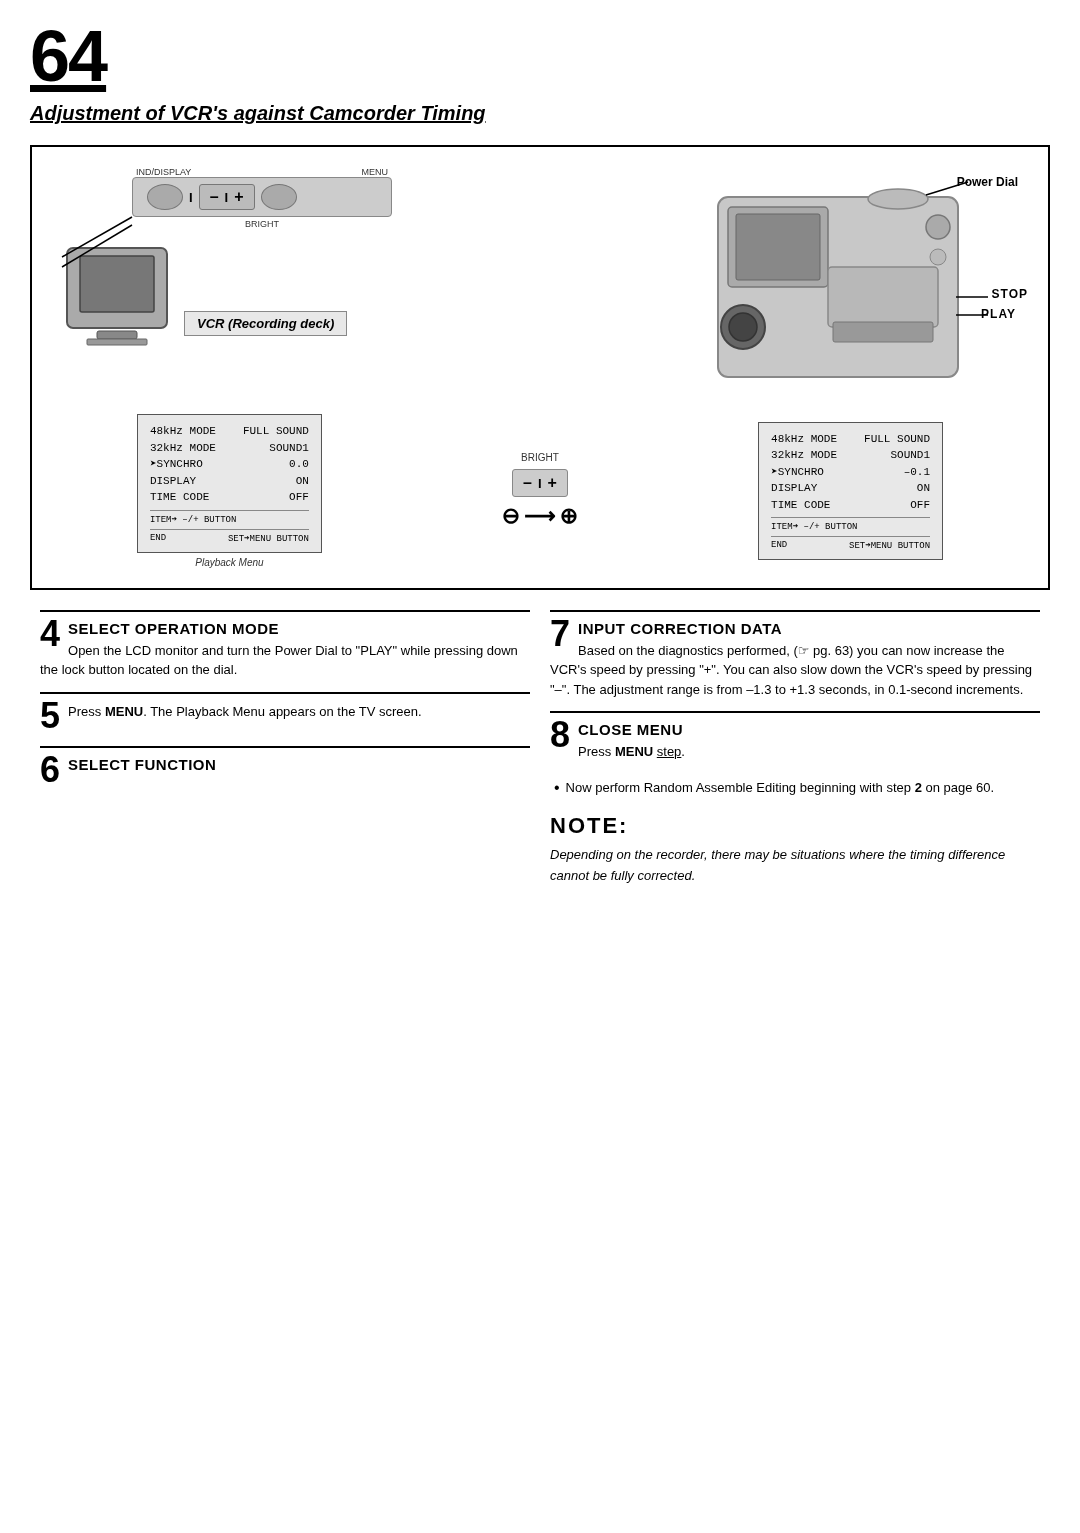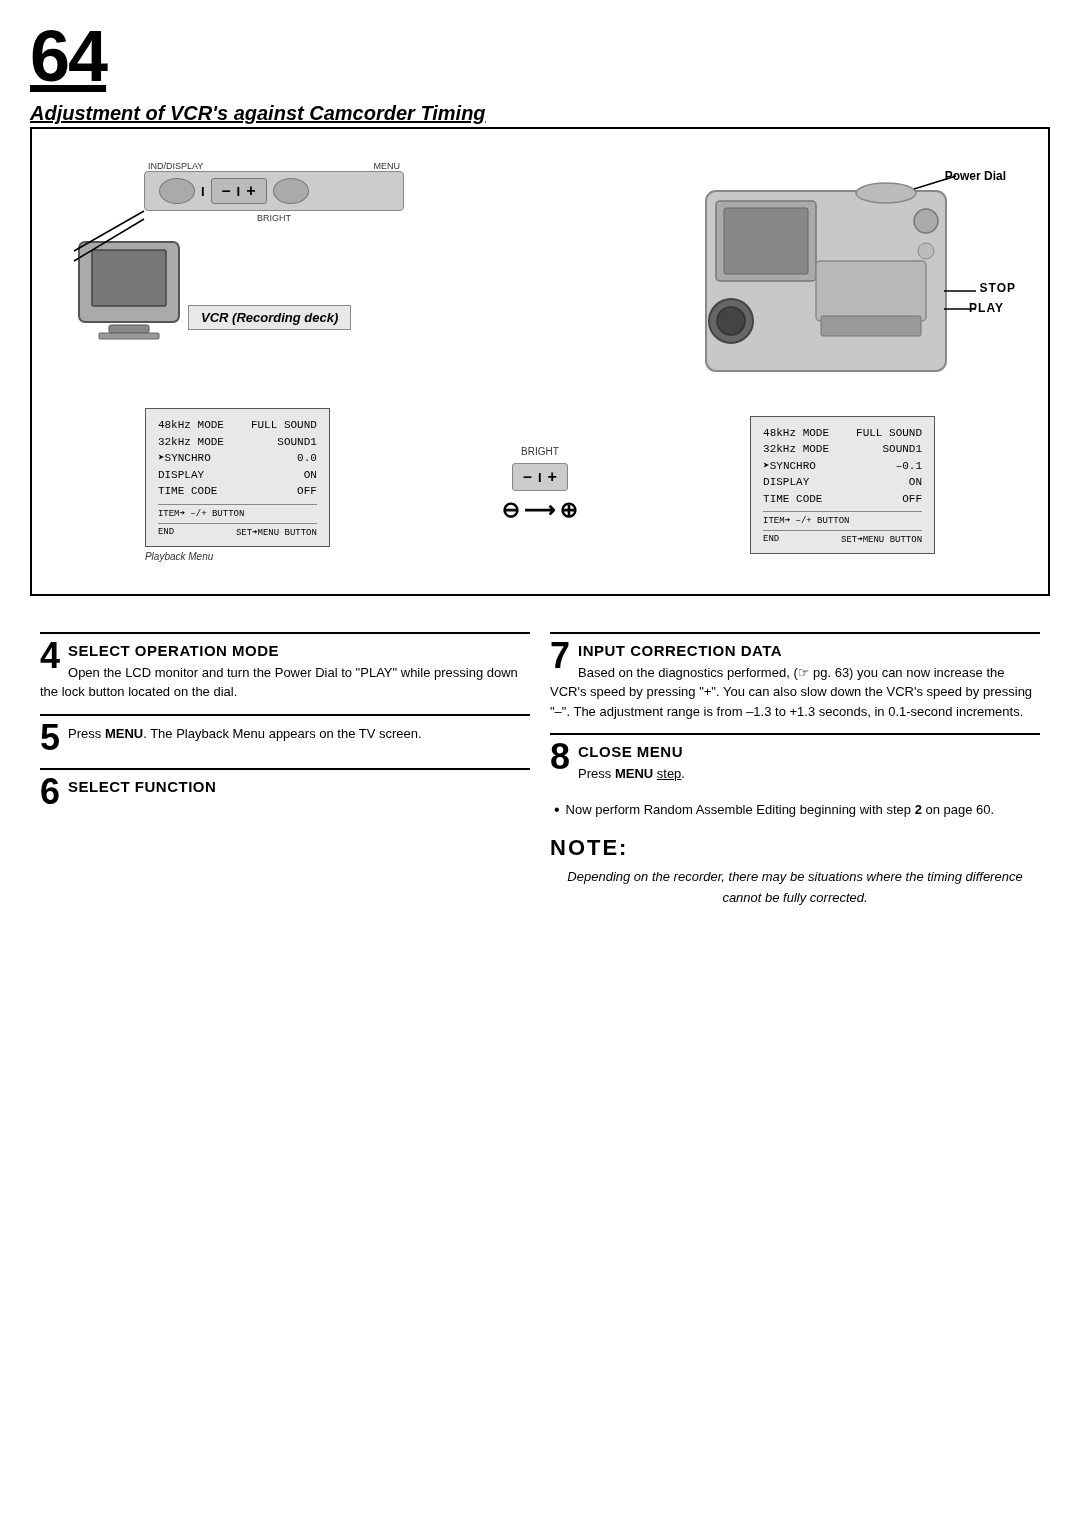--- a/index.html
+++ b/index.html
@@ -45,32 +45,32 @@
     }
     .editing-title span {
       font-style: normal;
       font-weight: 700;
     }
 
     
     .section-heading {
       font-size: 20px;
       font-weight: 900;
-      margin-bottom: 2px;
+      margin-bottom: 20px;
       font-style: italic;
     }
     .section-heading u {
       text-decoration: underline;
     }
 
     
     .diagram-box {
       border: 2px solid #000;
-      padding: 32px;
-      margin-bottom: 36px;
+      padding: 20px;
+      margin-bottom: 20px;
       position: relative;
       background: #fff;
     }
 
     
     .menu-box {
       border: 1.5px solid #555;
       background: #e8e8e8;
       padding: 8px 12px;
       font-size: 11px;
@@ -168,21 +168,20 @@
     .note-title {
       font-size: 22px;
       font-weight: 900;
       letter-spacing: 2px;
       margin-bottom: 6px;
     }
     .note-body {
       font-size: 13px;
       font-style: italic;
       line-height: 1.6;
-      text-align: center;
     }
 
     
     .bullet-item {
       display: flex;
       gap: 6px;
       margin-bottom: 4px;
     }
     .bullet-dot {
       font-size: 16px;
@@ -229,21 +228,21 @@
 
             <div style="text-align:center; font-size:9px; color:#333; margin-top:2px;">BRIGHT</div>
 
             <svg width="120" height="80" style="position:absolute;left:-100px;top:30px;">
               <line x1="100" y1="20" x2="30" y2="60" stroke="#000" stroke-width="1.5"></line>
               <line x1="100" y1="28" x2="30" y2="70" stroke="#000" stroke-width="1.5"></line>
             </svg>
           </div>
         </div>
 
-        <div style="display:flex; align-items:flex-end; gap:4px; margin-top:10px; padding-left:10px;">
+        <div style="display:flex; align-items:flex-end; gap:12px; margin-top:10px; padding-left:10px;">
 
           <div>
             <svg width="110" height="110">
               <rect x="5" y="5" width="100" height="80" rx="6" ry="6" fill="#aaa" stroke="#555" stroke-width="2"></rect>
               <rect x="18" y="13" width="74" height="56" rx="2" fill="#777" stroke="#444" stroke-width="1.5"></rect>
               <rect x="35" y="88" width="40" height="8" rx="2" fill="#888" stroke="#555" stroke-width="1"></rect>
               <rect x="25" y="96" width="60" height="6" rx="1" fill="#999" stroke="#666" stroke-width="1"></rect>
             </svg>
           </div>
 
@@ -283,21 +282,21 @@
           <line x1="268" y1="28" x2="310" y2="15" stroke="#000" stroke-width="1.5"></line>
 
           <line x1="298" y1="130" x2="330" y2="130" stroke="#000" stroke-width="1.5"></line>
           <line x1="298" y1="148" x2="330" y2="148" stroke="#000" stroke-width="1.5"></line>
 
           <rect x="175" y="155" width="100" height="20" rx="2" fill="#999" stroke="#777" stroke-width="1"></rect>
         </svg>
       </div>
     </div>
 
-    <div style="display:flex; align-items:center; justify-content:space-around; gap:10px; margin-top:5px;">
+    <div style="display:flex; align-items:center; justify-content:space-around; gap:10px; margin-top:5px;text-align:center;">
 
       <div>
         <div class="menu-box" style="min-width:185px;">
           <div class="menu-row">
               <span>48kHz MODE</span>
               <span>FULL SOUND</span>
             </div>
           <div class="menu-row">
               <span>32kHz MODE</span>
               <span>SOUND1</span>

